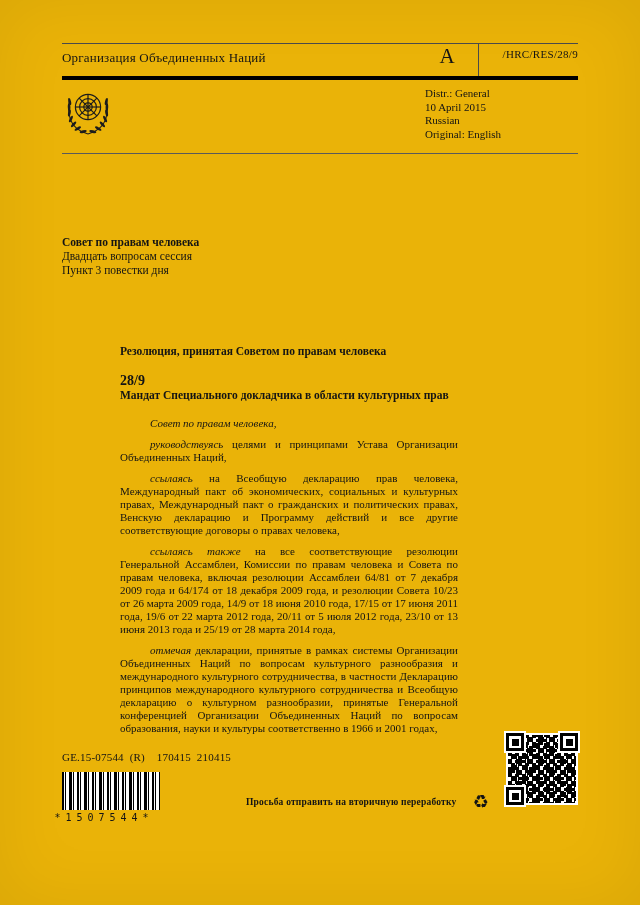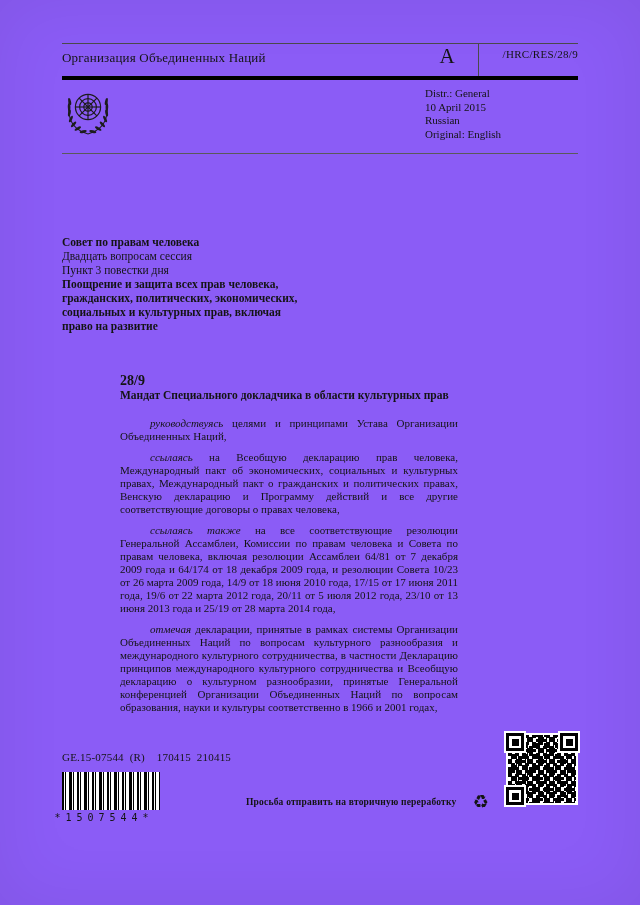--- a/index.html
+++ b/index.html
@@ -1,20 +1,20 @@
 <!DOCTYPE html>
 <html><head>
 <meta charset="utf-8">
 <style>
   * { margin:0; padding:0; box-sizing:border-box; }
   html,body { background:#e9e9e7; }
   body { font-family:"Liberation Serif","DejaVu Serif",serif; color:#141414; }
   .page {
     position:relative; width:640px; height:905px; margin:0 auto;
-    background:#8b5cf6;
+    background:#eab308;
     box-shadow: inset 0 0 70px rgba(0,0,0,0.07);
     overflow:hidden;
   }
   .abs { position:absolute; }
 
   
   .rule-top   { top:43px;  left:62px; width:516px; height:1px;  background:#4a4a4a; }
   .rule-vert  { top:43px;  left:478px; width:1px;  height:34px; background:#4a4a4a; }
   .rule-thick { top:76px;  left:62px; width:516px; height:4px;  background:#000; }
   .rule-thin2 { top:153px; left:62px; width:516px; height:1px;  background:#5a5a5a; }
@@ -125,27 +125,30 @@
     <div>Distr.: General</div>
     <div>10 April 2015</div>
     <div>Russian</div>
     <div>Original:  English</div>
   </div>
 
   <div class="abs council-block">
     <div class="council-name">Совет по правам человека</div>
     <div>Двадцать вопросам сессия</div>
     <div>Пункт 3 повестки дня</div>
-    <div class="agenda-title">Поощрение и защита всех прав человека, гражданских, политических, экономических, социальных и культурных прав, включая право на развитие</div>
   </div>
 
+  <div class="abs resolution-heading">Резолюция, принятая Советом по правам человека</div>
   <div class="abs res-number">28/9</div>
   <div class="abs res-title">Мандат Специального докладчика в области культурных прав</div>
 
   <div class="abs paragraphs">
+    <p>
+      <span class="lead">Совет по правам человека,</span><span></span>
+    </p>
     <p>
       <span class="lead">руководствуясь</span><span> целями и принципами Устава Организации Объединенных Наций,</span>
     </p>
     <p>
       <span class="lead">ссылаясь</span><span> на Всеобщую декларацию прав человека, Международный пакт об экономических, социальных и культурных правах, Международный пакт о гражданских и политических правах, Венскую декларацию и Программу действий и все другие соответствующие договоры о правах человека,</span>
     </p>
     <p>
       <span class="lead">ссылаясь также</span><span> на все соответствующие резолюции Генеральной Ассамблеи, Комиссии по правам человека и Совета по правам человека, включая резолюции Ассамблеи 64/81 от 7 декабря 2009 года и 64/174 от 18 декабря 2009 года, и резолюции Совета 10/23 от 26 марта 2009 года, 14/9 от 18 июня 2010 года, 17/15 от 17 июня 2011 года, 19/6 от 22 марта 2012 года, 20/11 от 5 июля 2012 года, 23/10 от 13 июня 2013 года и 25/19 от 28 марта 2014 года,</span>
     </p>
     <p>

